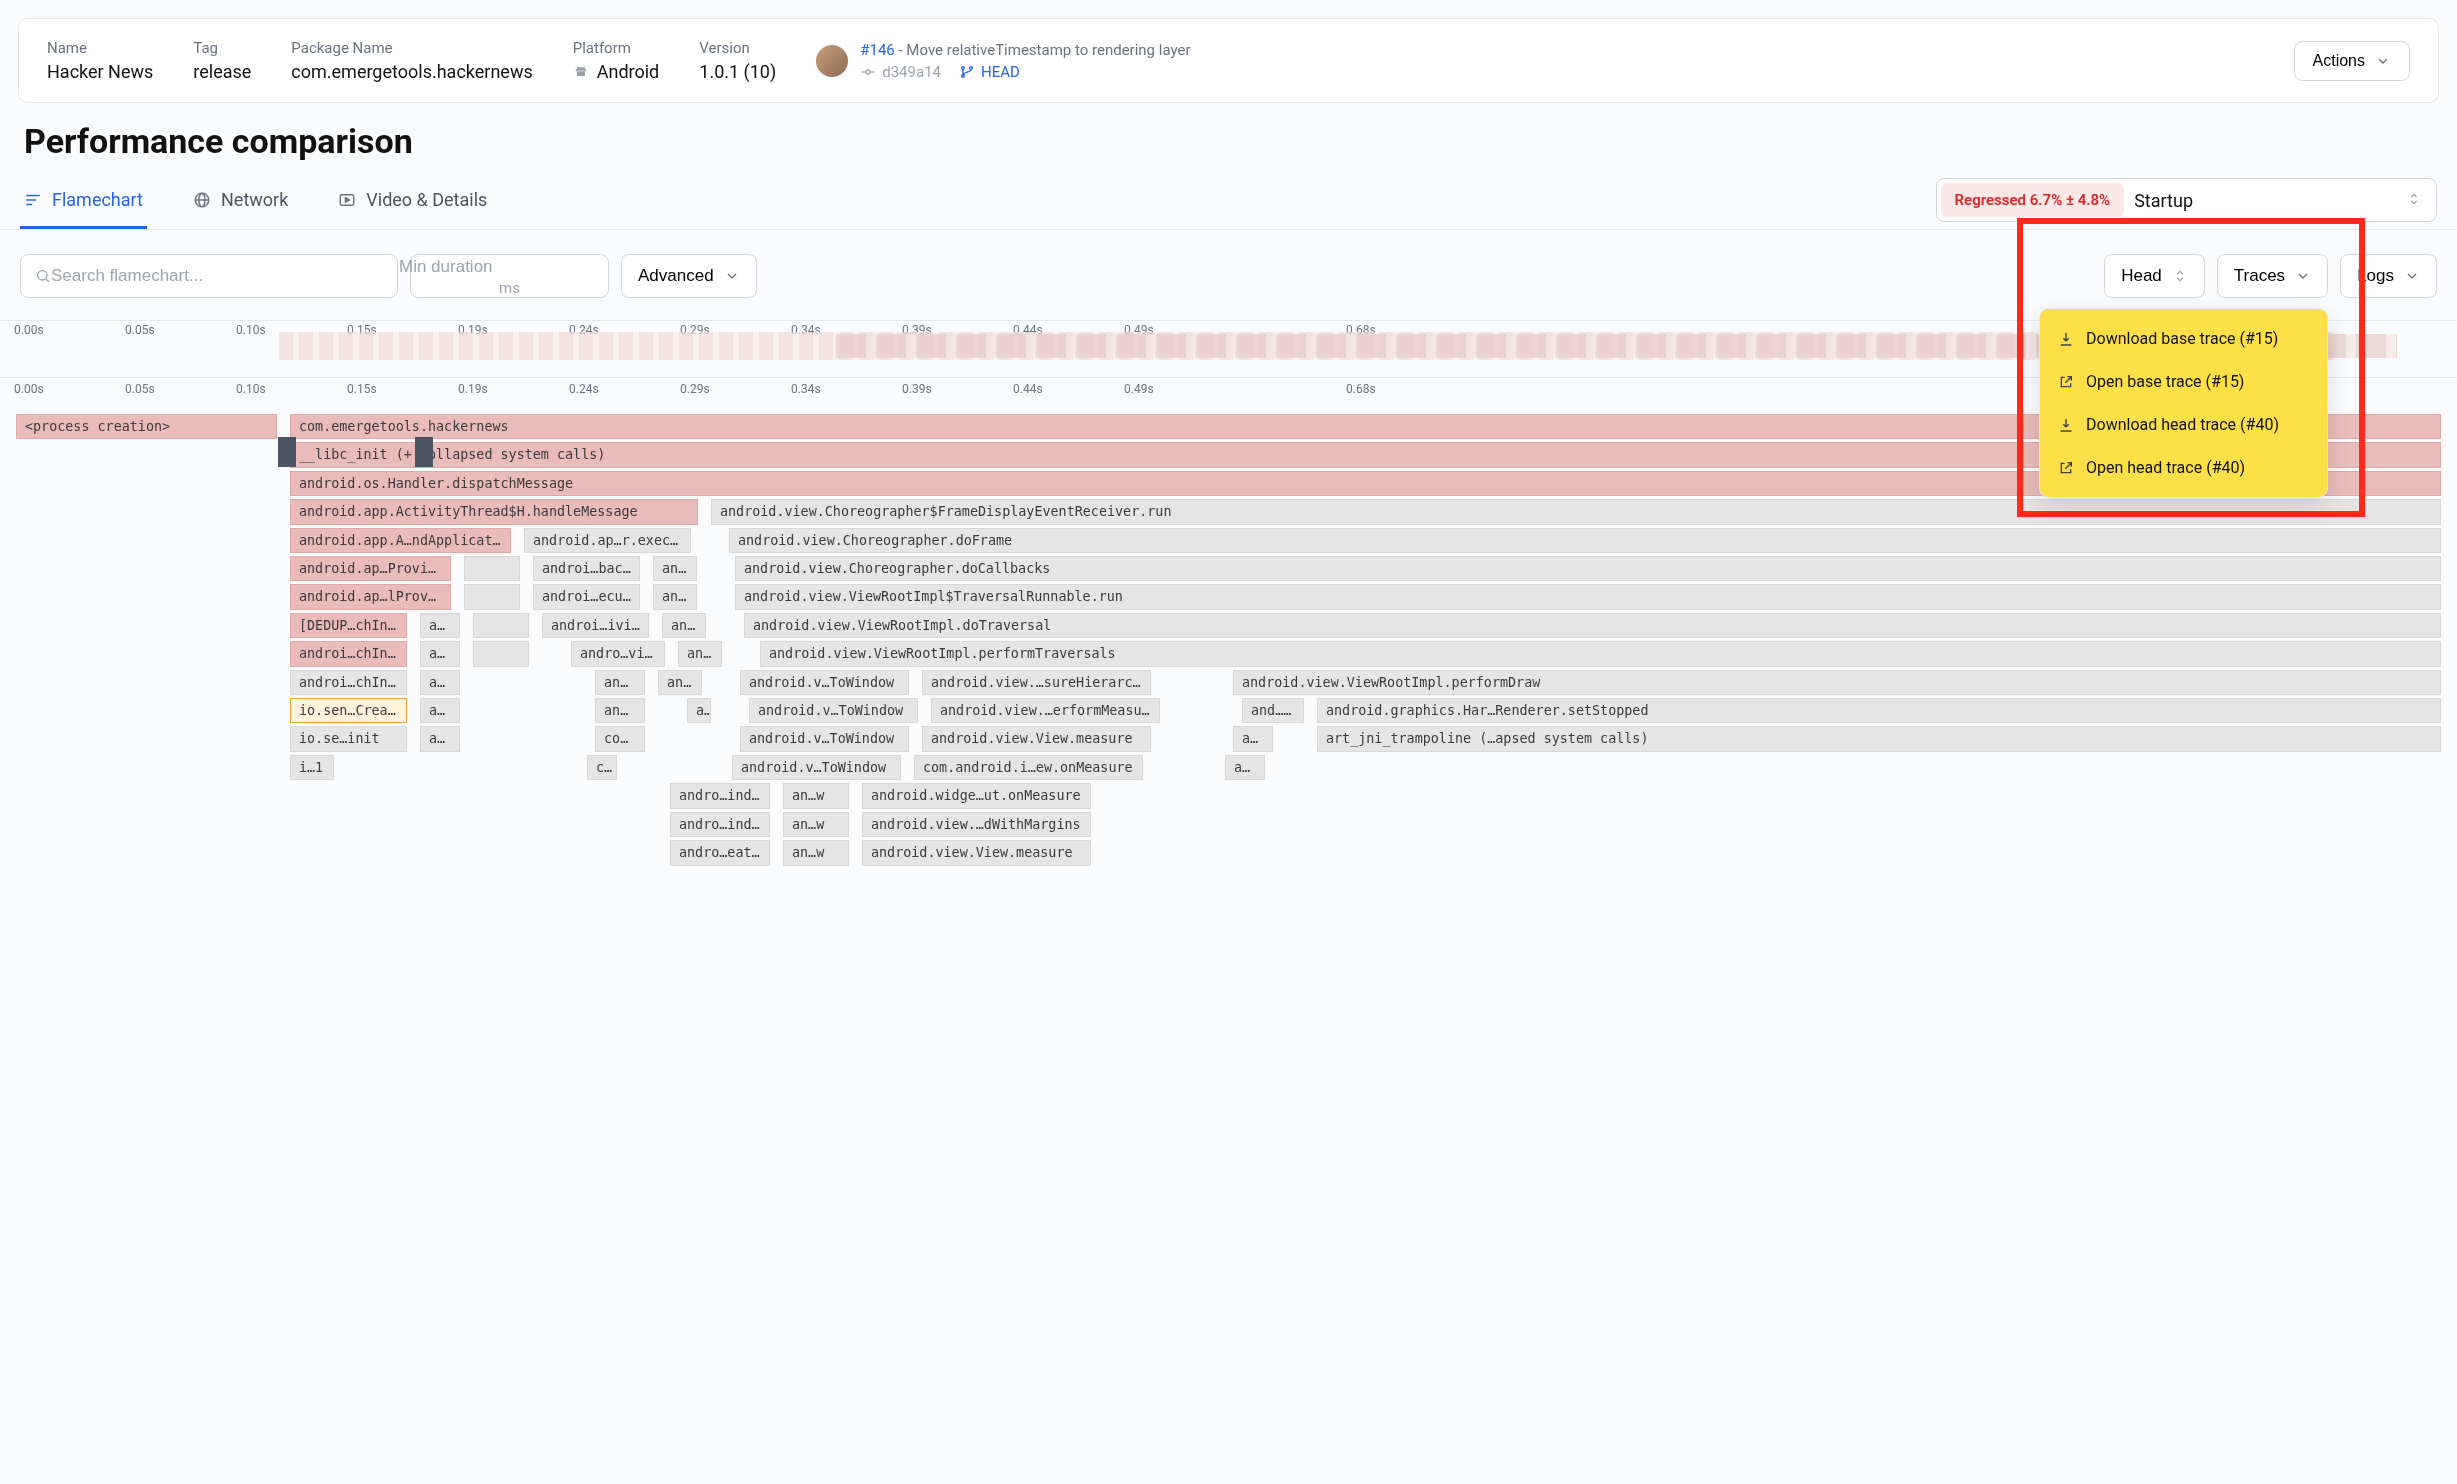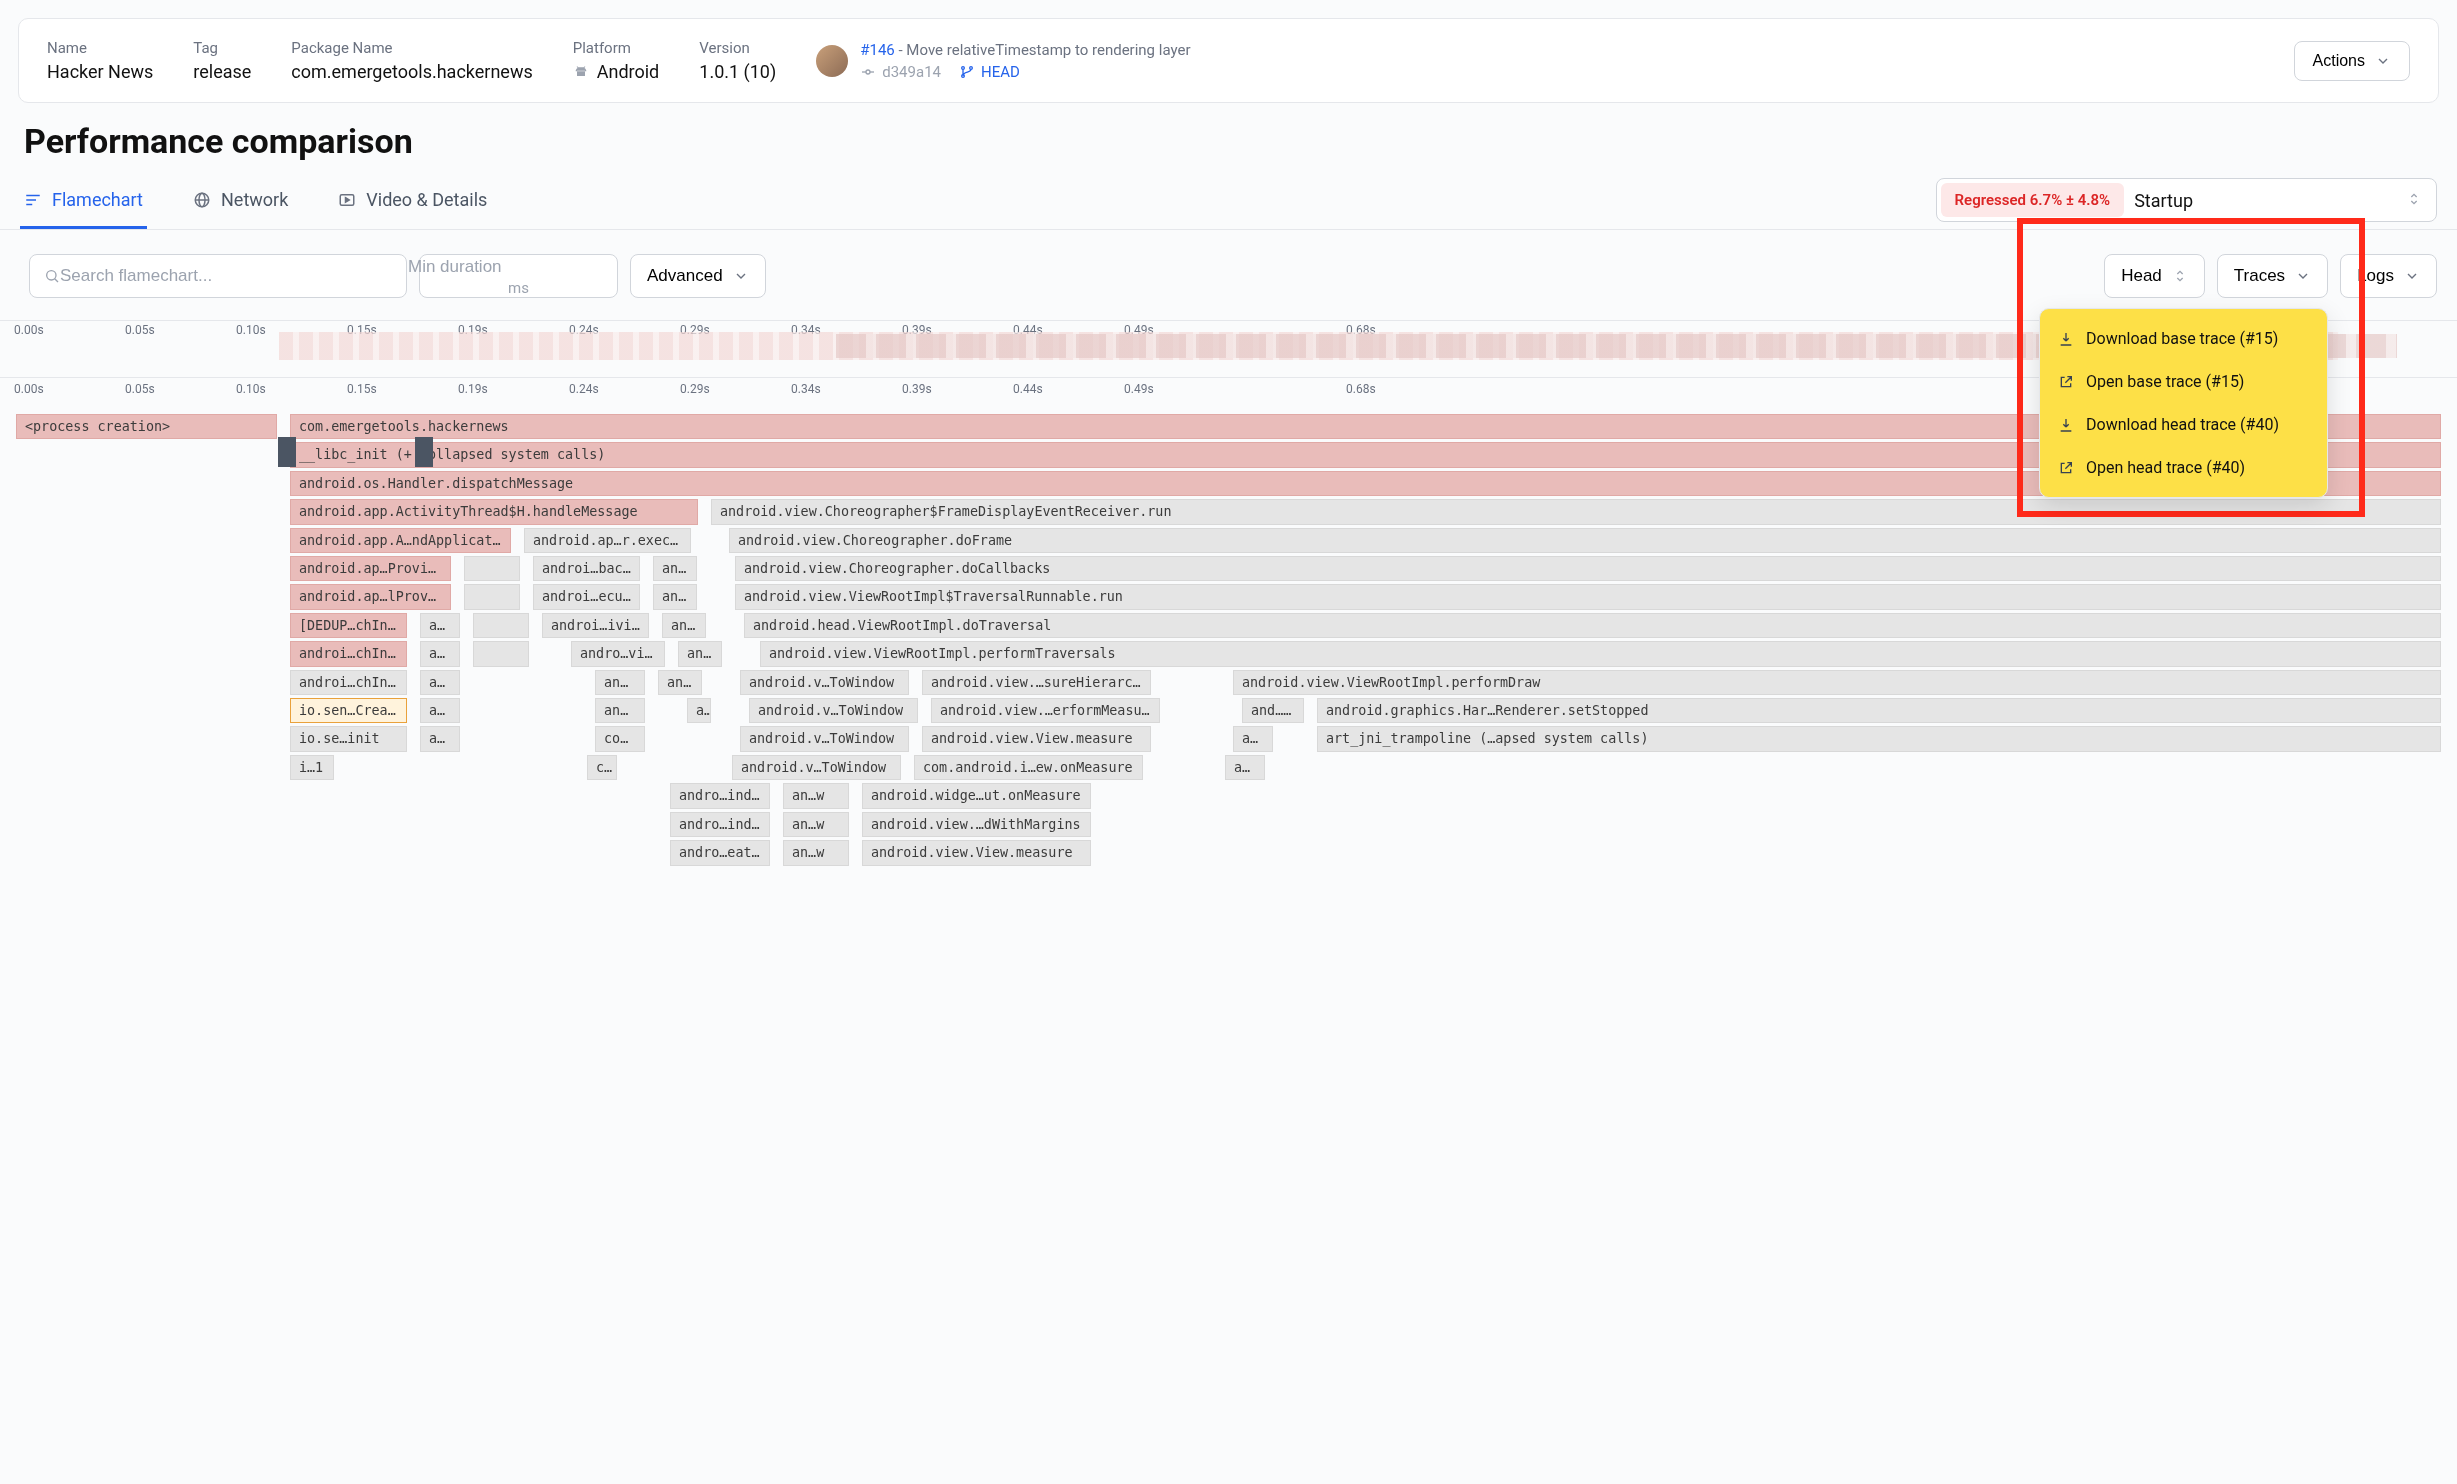--- a/index.html
+++ b/index.html
@@ -60,21 +60,21 @@
     border: 1px solid #d1d5db; border-radius: 8px; background: #fff;
     display: flex; align-items: center; overflow: hidden; height: 44px;
   }
   .badge-regressed {
     background: #fde8e8; color: #dc2626; font-weight: 600;
     padding: 8px 14px; border-radius: 6px; margin: 4px 10px 4px 4px; font-size: 15px;
   }
   .selector-label { font-size: 18px; padding-right: 199px; }
   .selector-caret { padding: 0 14px; color:#9ca3af; }
   .toolbar {
-    display: flex; gap: 12px; padding: 24px 20px 14px 20px; align-items: center; margin-left: 9px;
+    display: flex; gap: 12px; padding: 24px 20px 14px 20px; align-items: center;
   }
   .search {
     flex: 0 0 378px; border: 1px solid #d1d5db; border-radius: 8px; background: #fff;
     display: flex; align-items: center; padding: 0 14px; height: 44px; color: #9ca3af;
   }
   .search input {
     border: none; outline: none; font-size: 17px; flex: 1; color:#111; background:transparent;
   }
   .search input::placeholder{color:#9ca3af;}
   .min-dur {
@@ -395,21 +395,21 @@
     <div class="cell grey" style="flex:1">android.view.ViewRootImpl$TraversalRunnable.run</div>
   </div>
   <div class="row">
     <div class="cell sp" style="flex:0 0 261px"></div>
     <div class="cell" style="flex:0 0 117px">[DEDUP…chInfo</div>
     <div class="cell grey" style="flex:0 0 40px">a…o</div>
     <div class="cell grey" style="flex:0 0 56px"></div>
     <div class="cell grey" style="flex:0 0 107px">androi…ivity</div>
     <div class="cell grey" style="flex:0 0 44px">an…ty</div>
     <div class="gap"></div>
-    <div class="cell grey" style="flex:1">android.head.ViewRootImpl.doTraversal</div>
+    <div class="cell grey" style="flex:1">android.view.ViewRootImpl.doTraversal</div>
   </div>
   <div class="row">
     <div class="cell sp" style="flex:0 0 261px"></div>
     <div class="cell" style="flex:0 0 117px">androi…chInfo</div>
     <div class="cell grey" style="flex:0 0 40px">a…o</div>
     <div class="cell grey" style="flex:0 0 56px"></div>
     <div class="cell sp" style="flex:0 0 10px"></div>
     <div class="cell grey" style="flex:0 0 94px">andro…vity</div>
     <div class="cell grey" style="flex:0 0 44px">an…w</div>
     <div class="gap"></div>

